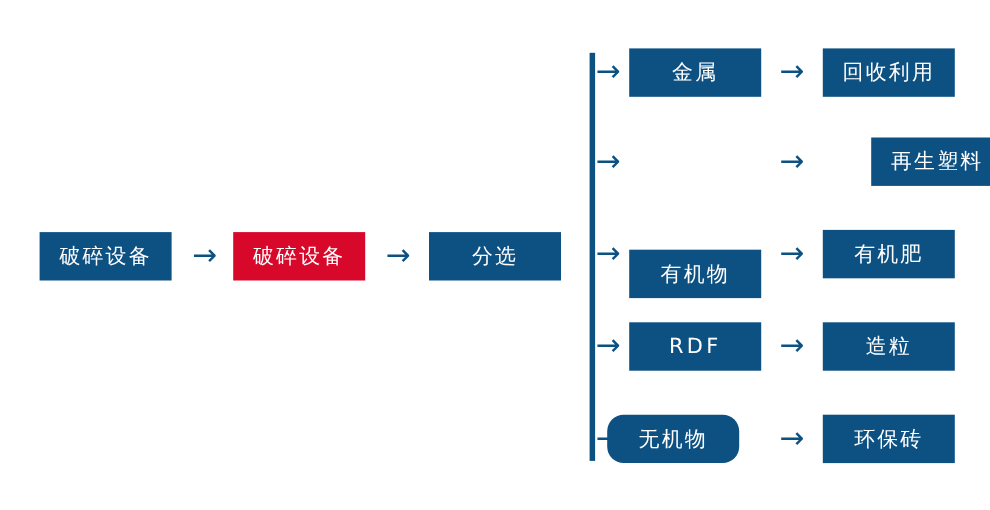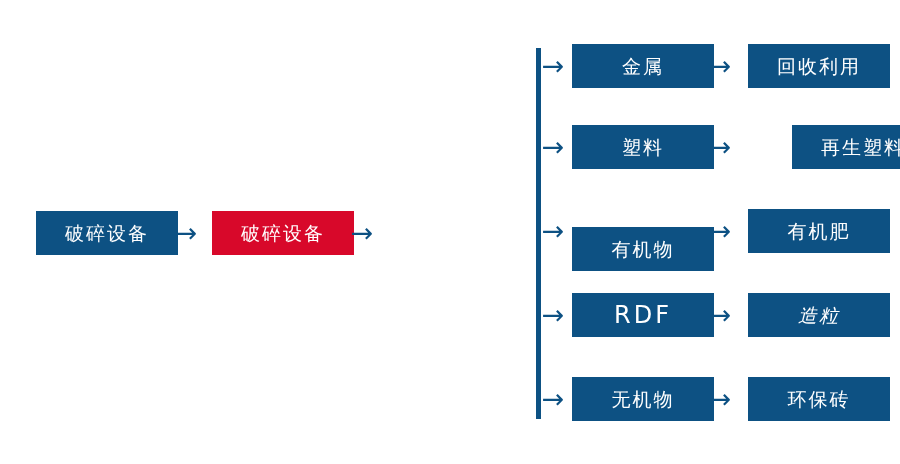--- a/index.html
+++ b/index.html
@@ -15,35 +15,35 @@
   }
   #flow-canvas {
     position: relative;
     width: 900px;
     height: 464px;
     background: #ffffff;
   }
   .node {
     position: absolute;
     height: 44px;
-    width: 142px;
+    width: 120px;
     display: flex;
     align-items: center;
     justify-content: center;
     color: #ffffff;
     font-size: 19px;
     letter-spacing: 2px;
     font-weight: 400;
     line-height: 1;
     white-space: nowrap;
     box-sizing: border-box;
   }
   .node.blue { background: #0d5183; }
   .node.red  { background: #d8082a; text-align: right; }
-  .node.latin { letter-spacing: 3px; font-size: 24px; }
+  .node.latin { letter-spacing: 3px; font-size: 19px; }
 
   .arrow {
     position: absolute;
     width: 30px;
     height: 30px;
     color: #0d5183;
     font-size: 27px;
     line-height: 30px;
     text-align: center;
     font-family: "DejaVu Sans", "Liberation Sans", sans-serif;
@@ -77,61 +77,61 @@
   </div>
 
   <div class="arrow" style="left:171px; top:218px;">→</div>
 
   <div class="node red" style="left:212px; top:211px;">
     <span>破碎设备</span>
   </div>
 
   <div class="arrow" style="left:347px; top:218px;">→</div>
 
+  <div class="node blue" style="left:390px; top:211px;">
+    <span>分选</span>
+  </div>
 
   <div class="vline" style="left:536px; top:48px; height:371px;"></div>
 
   <div class="branch-arrow" style="left:538px; top:51px;">→</div>
   <div class="node blue" style="left:572px; top:44px;">
     <span>金属</span>
   </div>
   <div class="arrow" style="left:705px; top:51px;">→</div>
   <div class="node blue" style="left:748px; top:44px;">
     <span>回收利用</span>
   </div>
 
   <div class="branch-arrow" style="left:538px; top:132px;">→</div>
-  <div class="node blue" style="left:572px; top:125px;">
-    <span>塑料</span>
-  </div>
   <div class="arrow" style="left:705px; top:132px;">→</div>
   <div class="node blue" style="left:792px; top:125px;text-align:center;">
     <span>再生塑料</span>
   </div>
 
   <div class="branch-arrow" style="left:538px; top:216px;">→</div>
   <div class="node blue" style="left:572px; top:209px;margin-top:18px;">
     <span>有机物</span>
   </div>
   <div class="arrow" style="left:705px; top:216px;">→</div>
   <div class="node blue" style="left:748px; top:209px;">
     <span>有机肥</span>
   </div>
 
   <div class="branch-arrow" style="left:538px; top:300px;">→</div>
   <div class="node blue latin" style="left:572px; top:293px;">
     <span>RDF</span>
   </div>
   <div class="arrow" style="left:705px; top:300px;">→</div>
-  <div class="node blue" style="left:748px; top:293px;font-style:italic;">
+  <div class="node blue" style="left:748px; top:293px;">
     <span>造粒</span>
   </div>
 
   <div class="branch-arrow" style="left:538px; top:384px;">→</div>
-  <div class="node blue" style="left:572px; top:377px;">
+  <div class="node blue" style="left:552px; top:377px;border-radius:15px;">
     <span>无机物</span>
   </div>
   <div class="arrow" style="left:705px; top:384px;">→</div>
   <div class="node blue" style="left:748px; top:377px;">
     <span>环保砖</span>
   </div>
 
 </div>
 
 </body></html>

